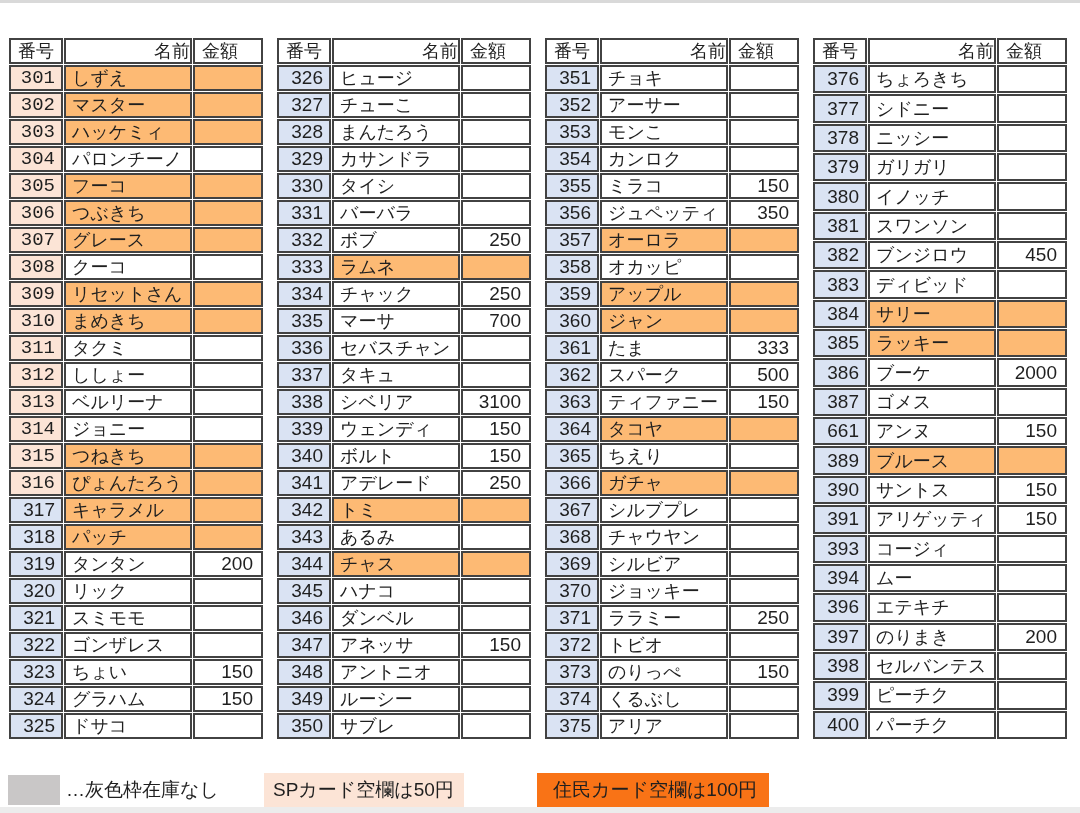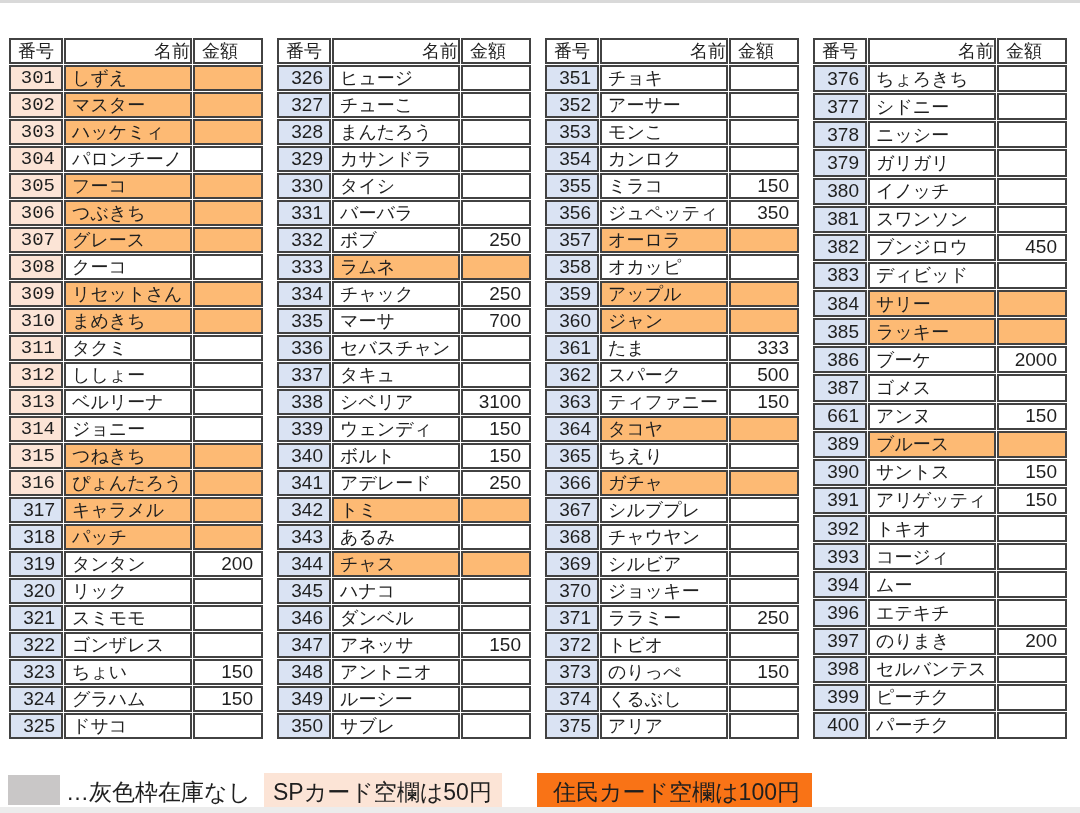--- a/index.html
+++ b/index.html
@@ -45,21 +45,21 @@
   td.name  { text-align: left;  padding-left: 6px; }
   td.price { text-align: right; padding-right: 8px; font-size: 19px; }
   td.no.sp  { background: #fce4d6; font-family: Liberation Mono, monospace; }
   td.no.res { background: #dae3f3; }
   td.gray   { background: #fdba74; }
 
   .legend {
     position: absolute;
     top: 773px; left: 0;
     width: 100%; height: 34px;
-    font-size: 23px;
+    font-size: 19px;
   }
   .legend .swatch {
     position: absolute; left: 8px; top: 2px;
     width: 52px; height: 30px;
     background: #c9c7c7;
   }
   .legend .gray-note { position: absolute; left: 66px; top: 4px; }
   .legend .sp-note {
     position: absolute; left: 264px; top: 0;
     background: #fce4d6;
@@ -571,25 +571,20 @@
           <td class="no res">390</td>
           <td class="name">サントス</td>
           <td class="price">150</td>
         </tr>
         <tr>
           <td class="no res">391</td>
           <td class="name">アリゲッティ</td>
           <td class="price">150</td>
         </tr>
         <tr>
-          <td class="no res">392</td>
-          <td class="name">トキオ</td>
-          <td class="price"></td>
-        </tr>
-        <tr>
           <td class="no res">393</td>
           <td class="name">コージィ</td>
           <td class="price"></td>
         </tr>
         <tr>
           <td class="no res">394</td>
           <td class="name">ムー</td>
           <td class="price"></td>
         </tr>
         <tr>

